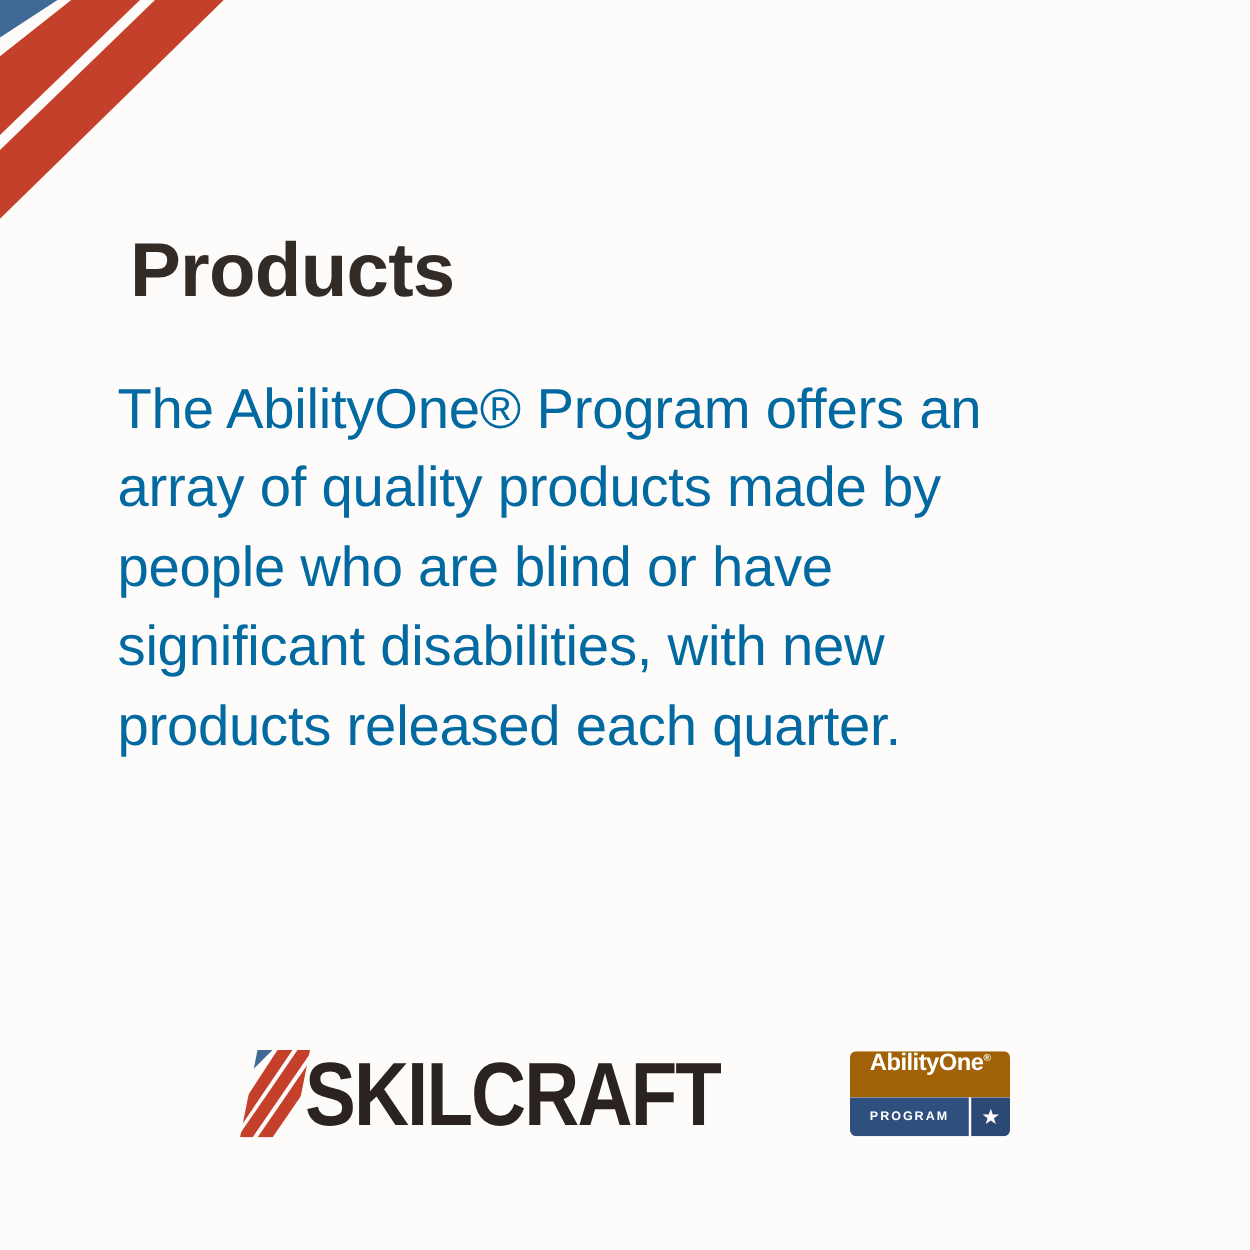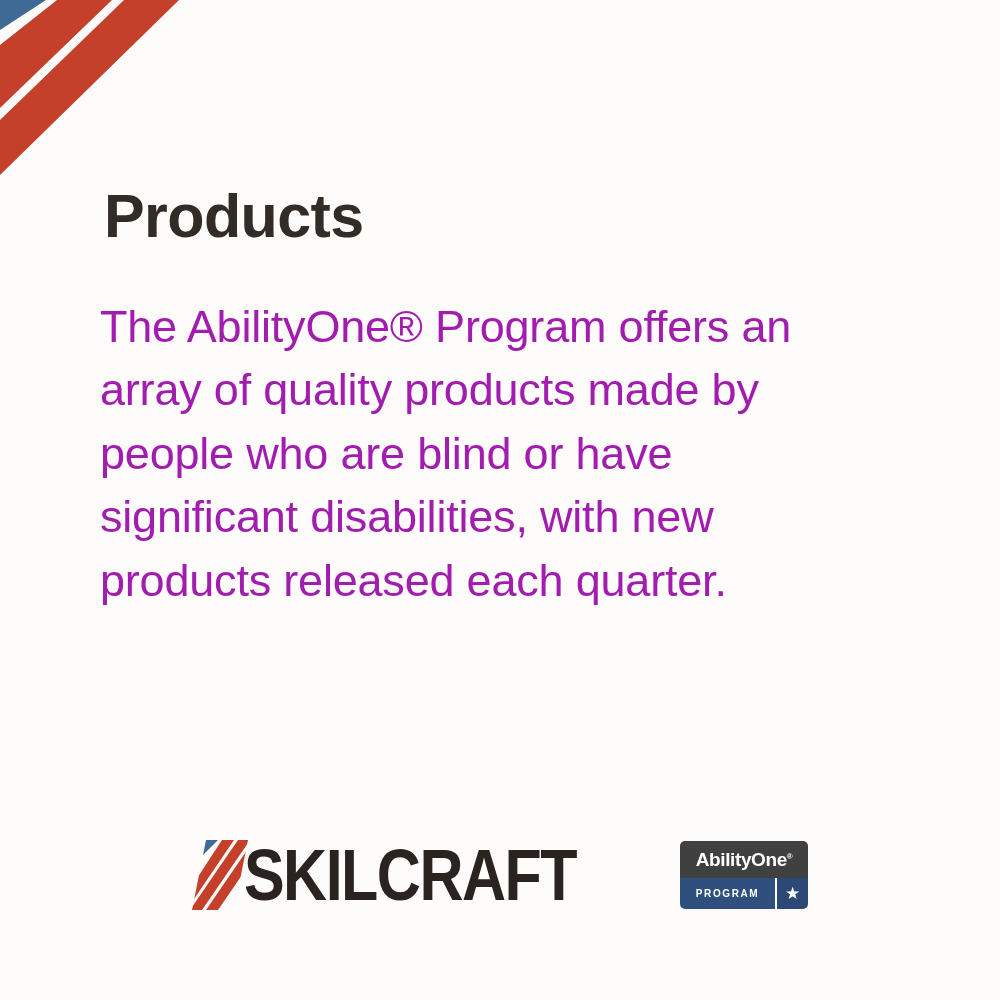--- a/index.html
+++ b/index.html
@@ -50,22 +50,22 @@
     line-height: 1.0;
     color: #332b26;
     letter-spacing: -0.6px;
     margin: 0 0 48px 10px;
     white-space: nowrap;
   }
 
   .body-copy {
     font-size: 45px;
     line-height: 1.41;
-    color: #a21caf;
-    margin: 6px;
+    color: #0369a1;
+    margin: 0;
     letter-spacing: -0.2px;
     max-width: 740px;
   }
 
   
   .logo-row {
     position: absolute;
     left: 0;
     right: 0;
     top: 815px;
@@ -105,23 +105,23 @@
     width: 128px;
     height: 68px;
     display: flex;
     flex-direction: column;
     border-radius: 5px;
     overflow: hidden;
     flex: 0 0 auto;
   }
   .ao-top {
     flex: 0 0 55%;
-    background: #404040;
-    display: flex;
-    align-items: center;
+    background: #a16207;
+    display: flex;
+    align-items: flex-start;
     justify-content: center;
   }
   .ao-top-text {
     color: #ffffff;
     font-size: 19px;
     font-weight: bold;
     letter-spacing: -0.4px;
     line-height: 1;
     white-space: nowrap;
   }

